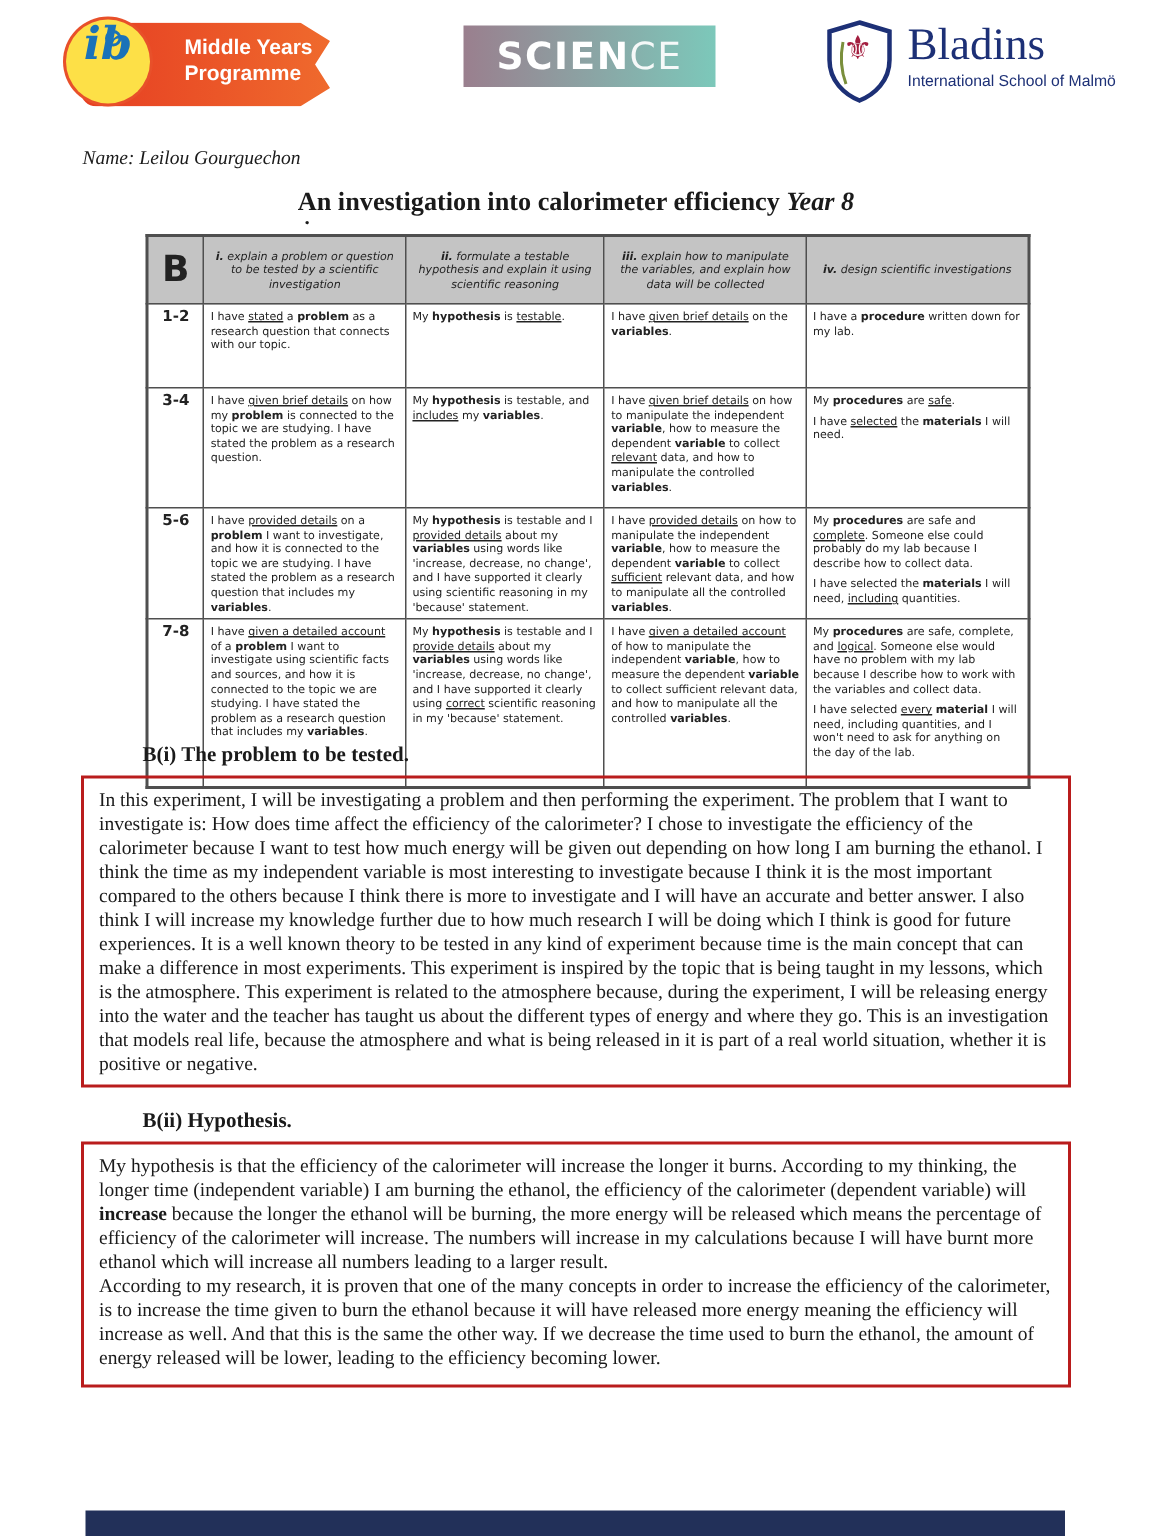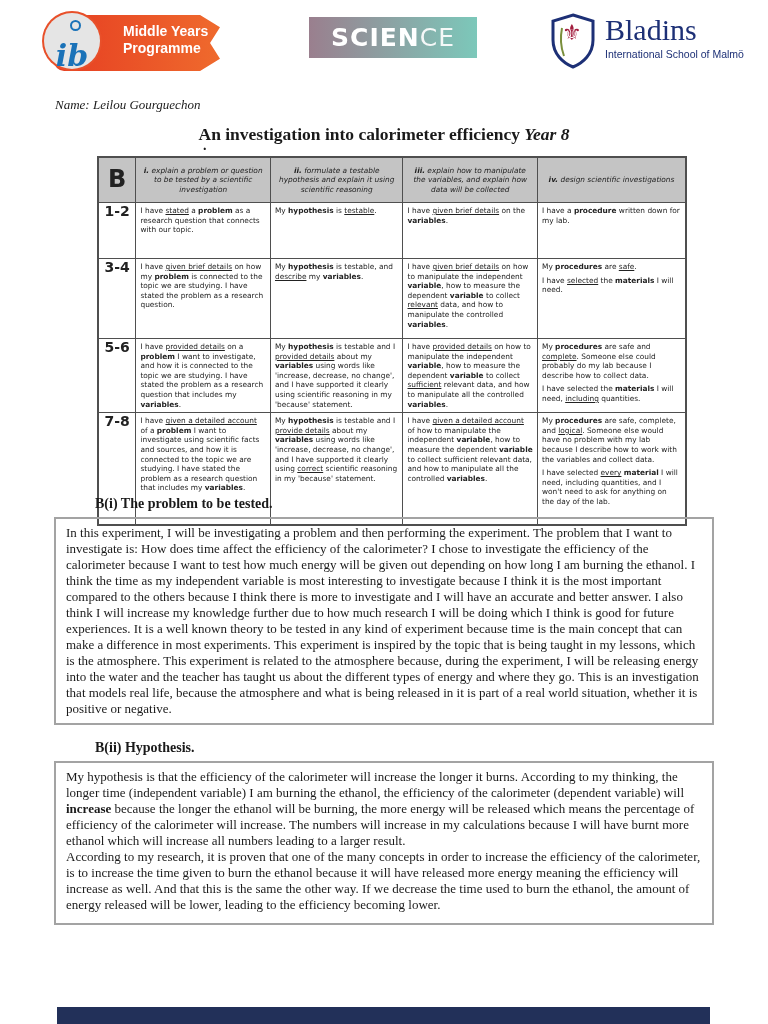--- a/index.html
+++ b/index.html
@@ -5,22 +5,22 @@
   html,body{margin:0;padding:0;background:#ffffff;}
   .page{position:relative;width:768px;height:1024px;background:#fff;overflow:hidden;
         font-family:"Liberation Serif",serif;color:#1a1a1a;}
 
   
   .ib-logo{position:absolute;left:44px;top:12px;width:176px;height:62px;}
   .ib-ribbon{position:absolute;left:10px;top:3px;width:166px;height:56px;
      background:linear-gradient(90deg,#e63e22,#ef6a2d);
      border-radius:10px;
      clip-path:polygon(0 0,88% 0,100% 22%,94% 50%,100% 78%,88% 100%,0 100%);}
-  .ib-circle{position:absolute;left:0;top:1px;width:56px;height:56px;background:#e5e5e5;
-     border-radius:50%;display:flex;align-items:flex-end;justify-content:center;
+  .ib-circle{position:absolute;left:0;top:1px;width:56px;height:56px;background:#fde047;
+     border-radius:50%;display:flex;align-items:flex-start;justify-content:center;
      box-shadow:0 0 0 2px #e8502a;}
   .ib-monogram{font-family:"DejaVu Serif",serif;font-weight:bold;font-style:italic;
      font-size:30px;color:#1a72b8;line-height:1;position:relative;top:2px;}
   .ib-ring{position:absolute;left:26px;top:7px;width:7px;height:7px;border:2px solid #1a72b8;
      border-radius:50%;}
   .ib-text{position:absolute;left:64px;top:11px;color:#fff;
      font-family:"Liberation Sans",sans-serif;font-weight:bold;font-size:14px;line-height:17px;margin-left:15px;}
 
   .science-banner{position:absolute;left:309px;top:17px;width:168px;height:41px;
      background:linear-gradient(90deg,#9a7f8e,#7cc8ba);
@@ -46,30 +46,30 @@
 
   
   .rubric{position:absolute;left:97px;top:156px;width:590px;border-collapse:collapse;
      font-family:"DejaVu Sans",sans-serif;font-size:7.4px;line-height:9.6px;color:#222;}
   .rubric td,.rubric th{border:1px solid #4f4f4f;vertical-align:top;padding:3px 4px;}
   .rubric{border:2px solid #4f4f4f;}
   .rubric thead th{background:#c4c4c4;font-style:italic;font-weight:normal;
      text-align:center;vertical-align:middle;height:40px;padding:2px 5px;}
   .rubric th.corner{font-style:normal;font-weight:bold;font-size:24px;
      font-family:"DejaVu Sans",sans-serif;vertical-align:middle;}
-  .rubric td.band{font-weight:bold;font-size:14px;text-align:center;padding-top:4px;}
+  .rubric td.band{font-weight:bold;font-size:10px;text-align:center;padding-top:4px;}
   .rubric tr.r0 td{height:48px;} .rubric tr.r1 td{height:72px;}
   .rubric tr.r2 td{height:62px;} .rubric tr.r3 td{height:104px;}
   .cell-para{margin:0 0 4px 0;} .cell-para:last-child{margin-bottom:0;}
   .b{font-weight:bold;} .u{text-decoration:underline;}
 
   
   .sec-heading{position:absolute;left:95px;font-weight:bold;font-size:14px;}
   .sec-heading.h1{top:496px;} .sec-heading.h2{top:740px;}
-  .text-box{position:absolute;left:54px;width:636px;border:2px solid #a3a3a3;
+  .text-box{position:absolute;left:54px;width:636px;border:2px solid #b91c1c;
      padding:6px 10px;font-size:13px;line-height:16px;text-align:left;}
   .text-box.b1{top:517px;min-height:192px;} .text-box.b2{top:761px;min-height:148px;}
   .text-box .cell-para{margin:0;}
 
   
   .footer-bar{position:absolute;left:57px;bottom:0;width:653px;height:17px;background:#223059;}
 </style>
 </head>
 <body>
 
@@ -150,21 +150,21 @@
           <td>
             <div class="cell-para"><span>I have a </span><span class="b">procedure</span><span> written down for my lab.</span></div>
           </td>
         </tr>
         <tr class="r1">
           <td class="band">3-4</td>
           <td>
             <div class="cell-para"><span>I have </span><span class="u">given brief details</span><span> on how my </span><span class="b">problem</span><span> is connected to the topic we are studying.  I have stated the problem as a research question.</span></div>
           </td>
           <td>
-            <div class="cell-para"><span>My </span><span class="b">hypothesis</span><span> is testable, and </span><span class="u">describe</span><span> my </span><span class="b">variables</span><span>.</span></div>
+            <div class="cell-para"><span>My </span><span class="b">hypothesis</span><span> is testable, and </span><span class="u">includes</span><span> my </span><span class="b">variables</span><span>.</span></div>
           </td>
           <td>
             <div class="cell-para"><span>I have </span><span class="u">given brief details</span><span> on how to manipulate the independent </span><span class="b">variable</span><span>, how to measure the dependent </span><span class="b">variable</span><span> to collect </span><span class="u">relevant</span><span> data, and how to manipulate the controlled </span><span class="b">variables</span><span>.</span></div>
           </td>
           <td>
             <div class="cell-para"><span>My </span><span class="b">procedures</span><span> are </span><span class="u">safe</span><span>.</span></div>
             <div class="cell-para"><span>I have </span><span class="u">selected</span><span> the </span><span class="b">materials</span><span> I will need.</span></div>
           </td>
         </tr>
         <tr class="r2">

